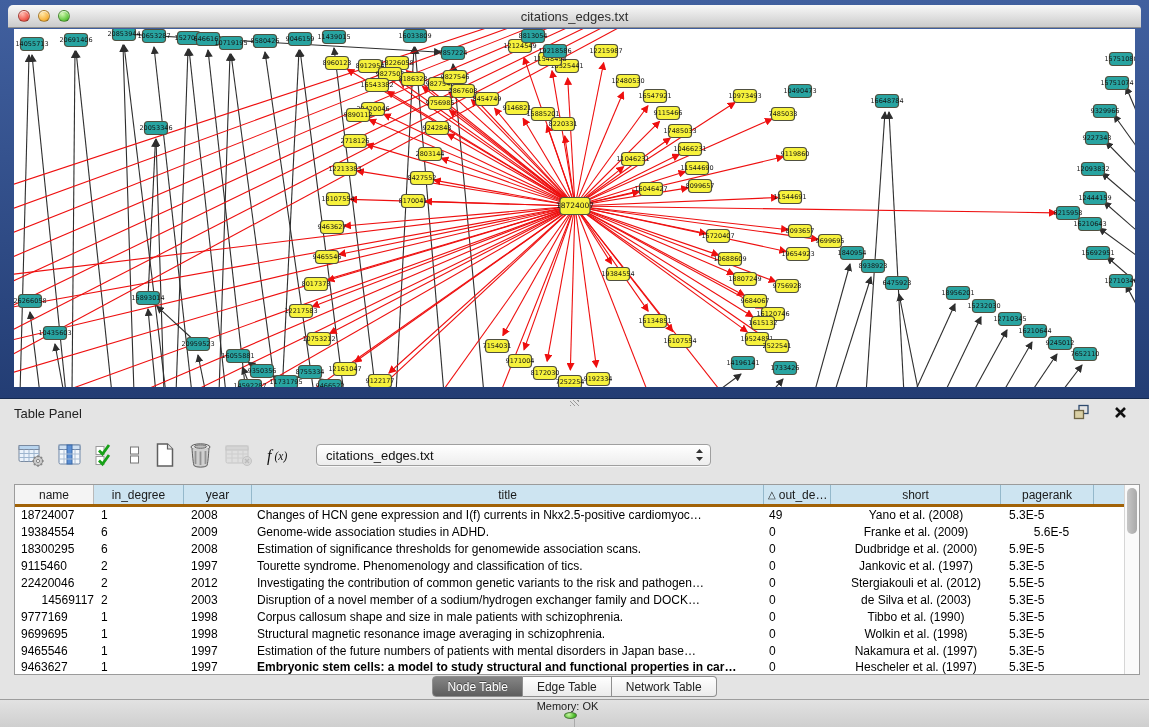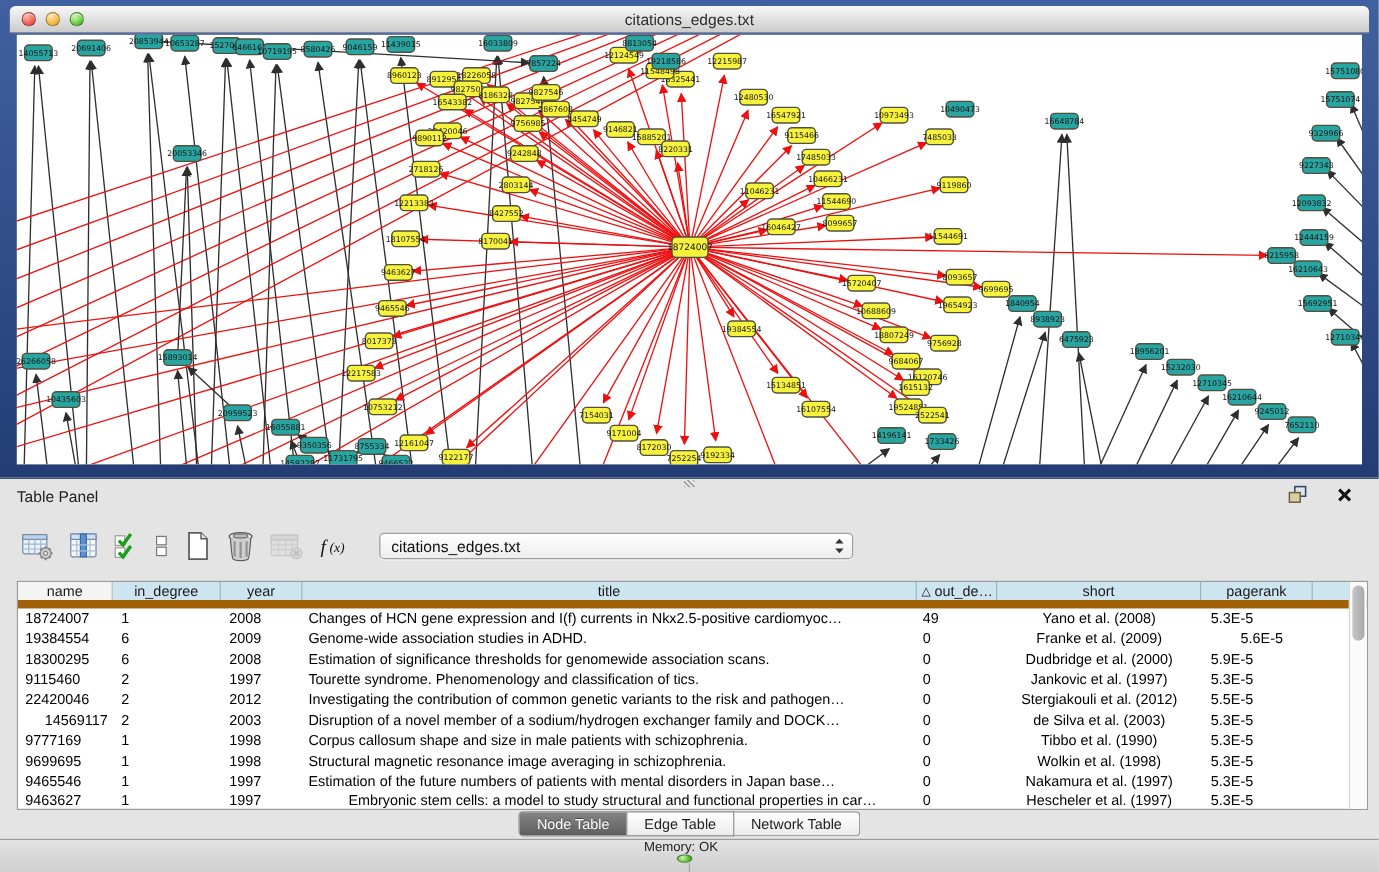--- a/index.html
+++ b/index.html
@@ -38,21 +38,21 @@
   .tool { display:flex; align-items:center; justify-content:center; margin-right:12px; cursor:pointer; }
   .tool.disabled { opacity:.45; cursor:default; }
   #table-select { width:395px; height:22px; margin-left:12px; border:1px solid #9f9f9f; border-radius:4px;
                   background:linear-gradient(#ffffff,#ededed); display:flex; align-items:center;
                   padding:0 6px 0 9px; font-size:13px; color:#111;
                   box-shadow:0 1px 0 rgba(255,255,255,.7); cursor:pointer; }
   #select-arrows { margin-left:auto; display:flex; flex-direction:column; line-height:5px; }
 
   #table-wrap { position:absolute; left:14px; top:85px; width:1126px; height:191px;
                 background:#fff; border:1px solid #9b9b9b; }
-  #thead { display:flex; height:22px; background:#cde4f1; border-bottom:7px solid #a16207; }
+  #thead { display:flex; height:22px; background:#cde4f1; border-bottom:3px solid #a16207; }
   .th { border-right:1px solid #94b8cb; font-size:12px; color:#1a1a1a; display:flex;
         align-items:center; justify-content:center; white-space:nowrap; overflow:hidden; cursor:pointer; }
   .th.plain { background:#f4f4f4; border-right:1px solid #b9b9b9; }
   .th.sorted { justify-content:flex-start; padding-left:4px; }
   .th .tri { font-size:10px; margin-right:3px; }
   #tbody { position:relative; }
   .tr { display:flex; height:16.9px; align-items:center; cursor:default; }
   .td { font-size:12px; color:#000; white-space:nowrap; overflow:hidden; }
   #vscroll { position:absolute; right:0; top:0; width:15px; height:189px; background:#fafafa;
              border-left:1px solid #d6d6d6; }
@@ -871,21 +871,21 @@
         <div class="tr">
           <div class="td" style="width: 79px; text-align: left; padding-left: 6px;">22420046</div>
           <div class="td" style="width: 90px; text-align: left; padding-left: 7px;">2</div>
           <div class="td" style="width: 68px; text-align: left; padding-left: 7px;">2012</div>
           <div class="td" style="width: 512px; text-align: left; padding-left: 5px;">Investigating the contribution of common genetic variants to the risk and pathogen…</div>
           <div class="td" style="width: 67px; text-align: left; padding-left: 5px;">0</div>
           <div class="td" style="width: 170px; text-align: center;">Stergiakouli et al. (2012)</div>
           <div class="td" style="width: 93px; text-align: left; padding-left: 8px;">5.5E-5</div>
         </div>
         <div class="tr">
-          <div class="td" style="width: 79px; text-align: center; padding-left: 18px;">14569117</div>
+          <div class="td" style="width: 79px; text-align: right; padding-left: 18px;">14569117</div>
           <div class="td" style="width: 90px; text-align: left; padding-left: 7px;">2</div>
           <div class="td" style="width: 68px; text-align: left; padding-left: 7px;">2003</div>
           <div class="td" style="width: 512px; text-align: left; padding-left: 5px;">Disruption of a novel member of a sodium/hydrogen exchanger family and DOCK…</div>
           <div class="td" style="width: 67px; text-align: left; padding-left: 5px;">0</div>
           <div class="td" style="width: 170px; text-align: center;">de Silva et al. (2003)</div>
           <div class="td" style="width: 93px; text-align: left; padding-left: 8px;">5.3E-5</div>
         </div>
         <div class="tr">
           <div class="td" style="width: 79px; text-align: left; padding-left: 6px;">9777169</div>
           <div class="td" style="width: 90px; text-align: left; padding-left: 7px;">1</div>
@@ -910,21 +910,21 @@
           <div class="td" style="width: 68px; text-align: left; padding-left: 7px;">1997</div>
           <div class="td" style="width: 512px; text-align: left; padding-left: 5px;">Estimation of the future numbers of patients with mental disorders in Japan base…</div>
           <div class="td" style="width: 67px; text-align: left; padding-left: 5px;">0</div>
           <div class="td" style="width: 170px; text-align: center;">Nakamura et al. (1997)</div>
           <div class="td" style="width: 93px; text-align: left; padding-left: 8px;">5.3E-5</div>
         </div>
         <div class="tr">
           <div class="td" style="width: 79px; text-align: left; padding-left: 6px;">9463627</div>
           <div class="td" style="width: 90px; text-align: left; padding-left: 7px;">1</div>
           <div class="td" style="width: 68px; text-align: left; padding-left: 7px;">1997</div>
-          <div class="td" style="width: 512px; text-align: center; padding-left: 5px;">Embryonic stem cells: a model to study structural and functional properties in car…</div>
+          <div class="td" style="width: 512px; text-align: left; padding-left: 5px; font-weight: bold;">Embryonic stem cells: a model to study structural and functional properties in car…</div>
           <div class="td" style="width: 67px; text-align: left; padding-left: 5px;">0</div>
           <div class="td" style="width: 170px; text-align: center;">Hescheler et al. (1997)</div>
           <div class="td" style="width: 93px; text-align: left; padding-left: 8px;">5.3E-5</div>
         </div>
       </div>
     <div id="vscroll">
       <div id="vthumb"></div>
     </div>
   </div>
 

